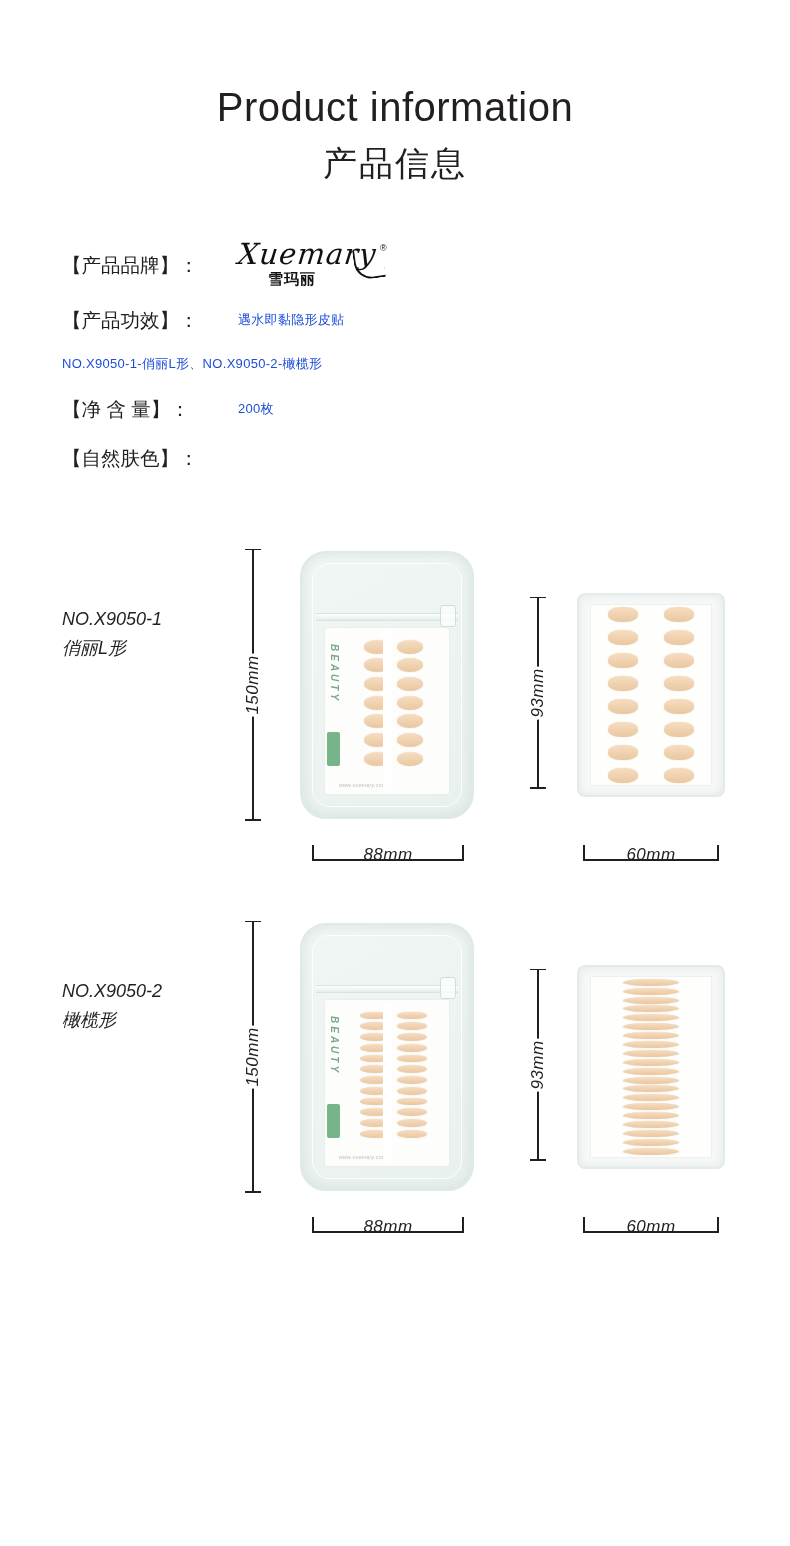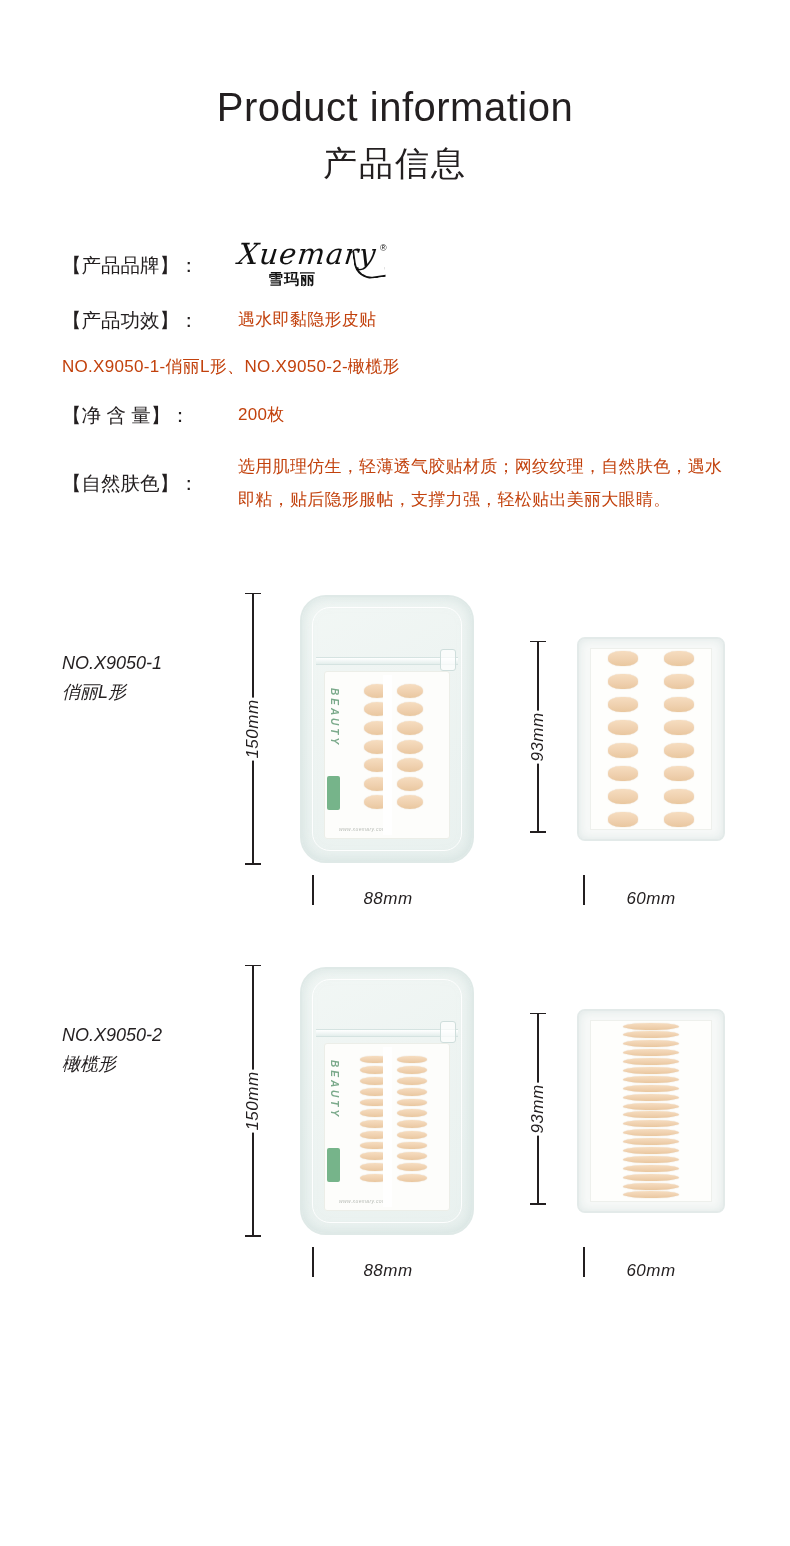--- a/index.html
+++ b/index.html
@@ -51,22 +51,22 @@
   }
   .spec-label {
     flex: 0 0 176px;
     font-size: 19.5px;
     letter-spacing: 0px;
     color: #231f20;
     white-space: nowrap;
     line-height: 1.45;
   }
   .spec-value {
-    font-size: 17px;
-    color: #c2410c;
+    font-size: 13px;
+    color: #1d4ed8;
     line-height: 1.45;
     letter-spacing: 0.3px;
   }
   .spec-value.multiline {
     max-width: 500px;
     line-height: 1.95;
   }
 
   
   .brand-logo {
@@ -153,22 +153,21 @@
     padding: 5px 2px;
     font-size: 17px;
     letter-spacing: 0.5px;
     white-space: nowrap;
     color: #231f20;
   }
   .hdim {
     position: absolute;
     height: 30px;
     display: flex;
-    align-items: flex-start;
-    flex-direction: column;
+    align-items: flex-end;
   }
   .hdim .cap {
     height: 16px; width: 1.6px; background: #231f20;
   }
   .hdim .line {
     flex: 1; height: 1.6px; background: #231f20;
   }
   .hdim .txt {
     position: absolute;
     left: 50%; top: 14px;
@@ -339,21 +338,20 @@
     <div class="spec-value">NO.X9050-1-俏丽L形、NO.X9050-2-橄榄形</div>
   </div>
 
   <div class="spec-row">
     <div class="spec-label">【净 含 量】：</div>
     <div class="spec-value">200枚</div>
   </div>
 
   <div class="spec-row">
     <div class="spec-label">【自然肤色】：</div>
-    <div class="spec-value multiline">选用肌理仿生，轻薄透气胶贴材质；网纹纹理，自然肤色，遇水即粘，贴后隐形服帖，支撑力强，轻松贴出美丽大眼睛。</div>
   </div>
 
 </div>
 
 <div class="products">
 
   <div class="product-block">
 
     <div class="prod-name">
       <div>NO.X9050-1</div>

